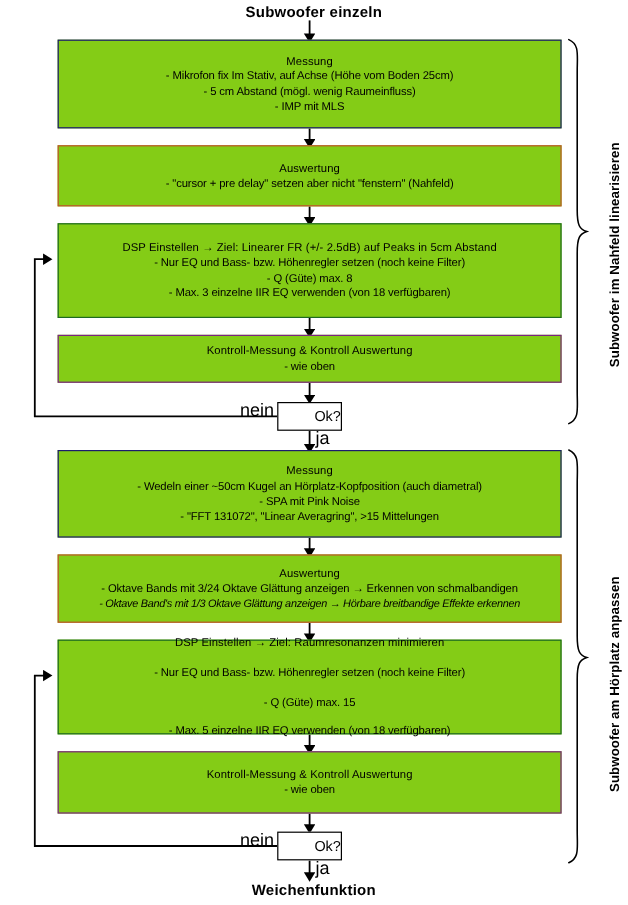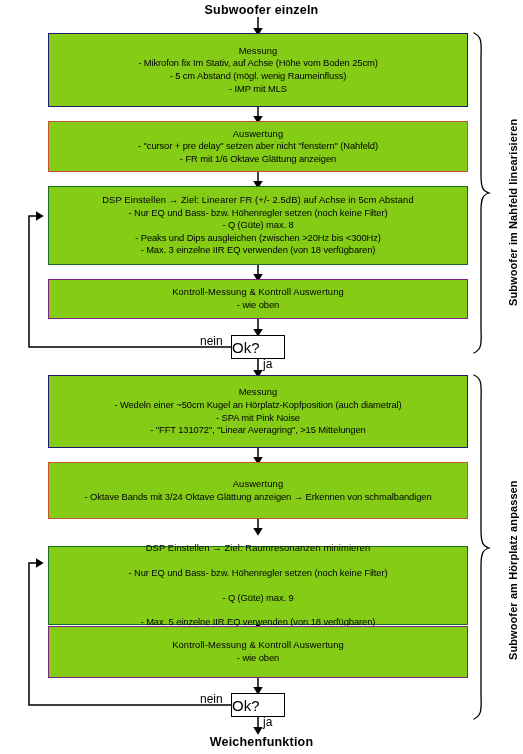--- a/index.html
+++ b/index.html
@@ -66,27 +66,27 @@
   .decision {
     position: absolute;
     width: 54px;
     height: 24px;
     left: 231px;
     box-sizing: border-box;
     border: 1.4px solid #000;
     background: #fff;
     display: flex;
     align-items: center;
-    justify-content: flex-start;
+    justify-content: flex-end;
+    font-size: 12px;
+  }
+
+  .edge-label {
+    position: absolute;
     font-size: 15px;
-  }
-
-  .edge-label {
-    position: absolute;
-    font-size: 12px;
     white-space: nowrap;
   }
 
   .brace-label {
     position: absolute;
     font-weight: bold;
     font-size: 11px;
     white-space: nowrap;
     transform-origin: 0 0;
     transform: rotate(-90deg);
@@ -145,28 +145,26 @@
 <div class="node n-blue" id="n0" style="top:33px;  height:74px;">
   <span class="ln head">Messung</span>
   <span class="ln">- Mikrofon fix Im Stativ, auf Achse (Höhe vom Boden 25cm)</span>
   <span class="ln">- 5 cm Abstand (mögl. wenig Raumeinfluss)</span>
   <span class="ln">- IMP mit MLS</span>
 </div>
 
 <div class="node n-orange" id="n1" style="top:121px; height:51px;">
   <span class="ln head">Auswertung</span>
   <span class="ln">- "cursor + pre delay" setzen aber nicht "fenstern" (Nahfeld)</span>
-  <span class="ln">- FR mit 1/6 Oktave Glättung anzeigen</span>
 </div>
 
 <div class="node n-green" id="n2" style="top:186px; height:79px;">
-  <span class="ln head">DSP Einstellen → Ziel: Linearer FR (+/- 2.5dB) auf Achse in 5cm Abstand</span>
+  <span class="ln head">DSP Einstellen → Ziel: Linearer FR (+/- 2.5dB) auf Peaks in 5cm Abstand</span>
   <span class="ln">- Nur EQ und Bass- bzw. Höhenregler setzen (noch keine Filter)</span>
   <span class="ln">- Q (Güte) max. 8</span>
-  <span class="ln">- Peaks und Dips ausgleichen (zwischen &gt;20Hz bis &lt;300Hz)</span>
   <span class="ln">- Max. 3 einzelne IIR EQ verwenden (von 18 verfügbaren)</span>
 </div>
 
 <div class="node n-purple" id="n3" style="top:279px; height:40px;">
   <span class="ln head">Kontroll-Messung &amp; Kontroll Auswertung</span>
   <span class="ln">- wie oben</span>
 </div>
 
 <div class="decision" id="d0" style="top:335px;">
   <span>Ok?</span>
@@ -177,26 +175,27 @@
 <div class="node n-blue" id="n4" style="top:375px; height:73px;">
   <span class="ln head">Messung</span>
   <span class="ln">- Wedeln einer ~50cm Kugel an Hörplatz-Kopfposition (auch diametral)</span>
   <span class="ln">- SPA mit Pink Noise</span>
   <span class="ln">- "FFT 131072", "Linear Averagring", &gt;15 Mittelungen</span>
 </div>
 
 <div class="node n-orange" id="n5" style="top:462px; height:57px;">
   <span class="ln head">Auswertung</span>
   <span class="ln">- Oktave Bands mit 3/24 Oktave Glättung anzeigen → Erkennen von schmalbandigen</span>
-</div>
-
-<div class="node n-green" id="n6" style="top:546px; height:79px;gap:12px;">
+  <span class="ln ital">- Oktave Band's mit 1/3 Oktave Glättung anzeigen → Hörbare breitbandige Effekte erkennen</span>
+</div>
+
+<div class="node n-green" id="n6" style="top:533px; height:79px;gap:12px;">
   <span class="ln head">DSP Einstellen → Ziel: Raumresonanzen minimieren</span>
   <span class="ln">- Nur EQ und Bass- bzw. Höhenregler setzen (noch keine Filter)</span>
-  <span class="ln">- Q (Güte) max. 9</span>
+  <span class="ln">- Q (Güte) max. 15</span>
   <span class="ln">- Max. 5 einzelne IIR EQ verwenden (von 18 verfügbaren)</span>
 </div>
 
 <div class="node n-purple" id="n7" style="top:626px; height:52px;">
   <span class="ln head">Kontroll-Messung &amp; Kontroll Auswertung</span>
   <span class="ln">- wie oben</span>
 </div>
 
 <div class="decision" id="d1" style="top:693px;">
   <span>Ok?</span>

